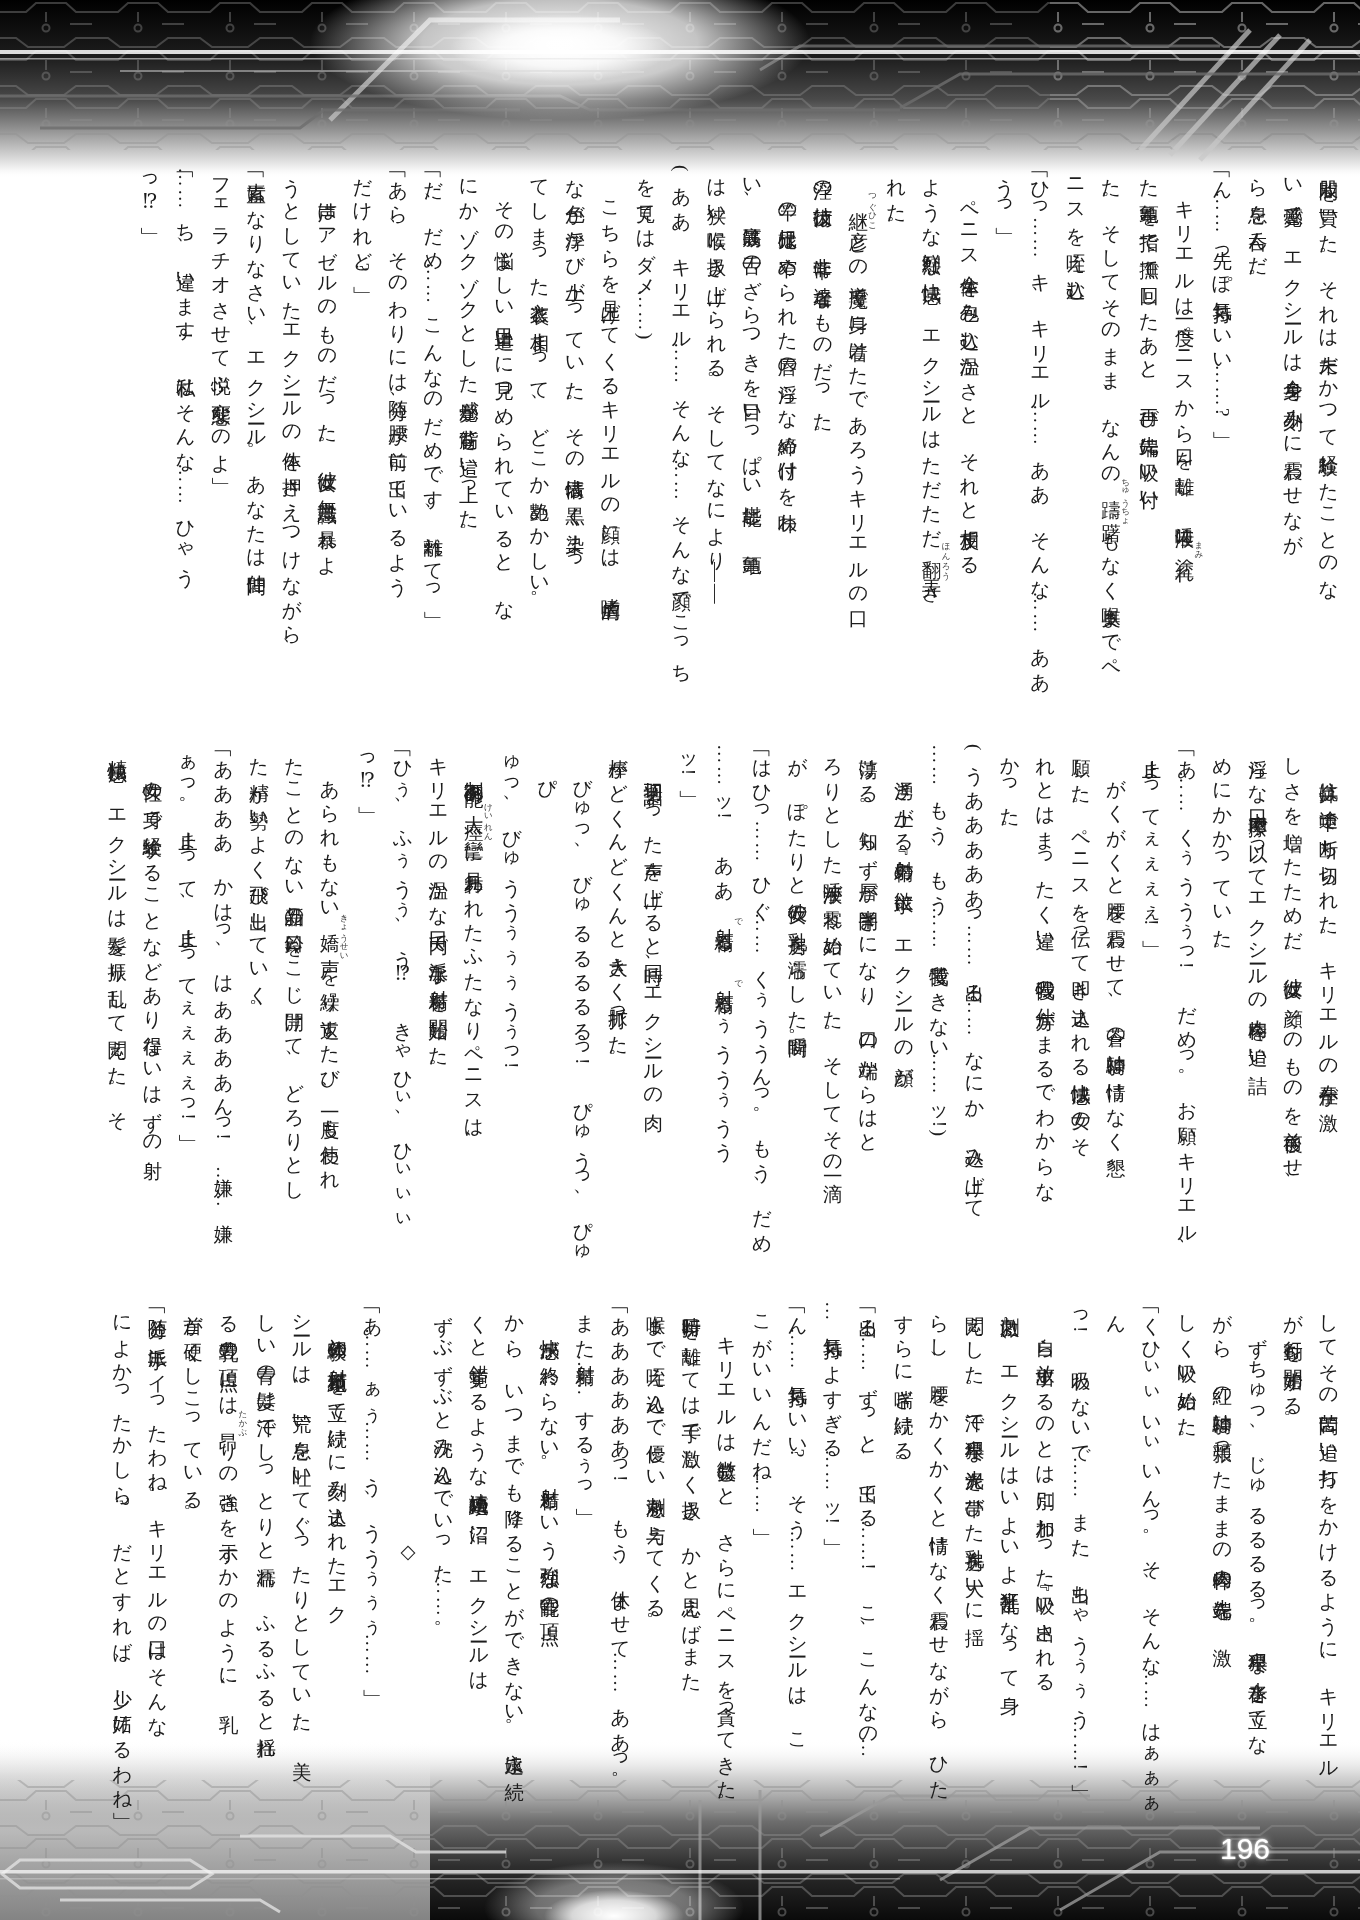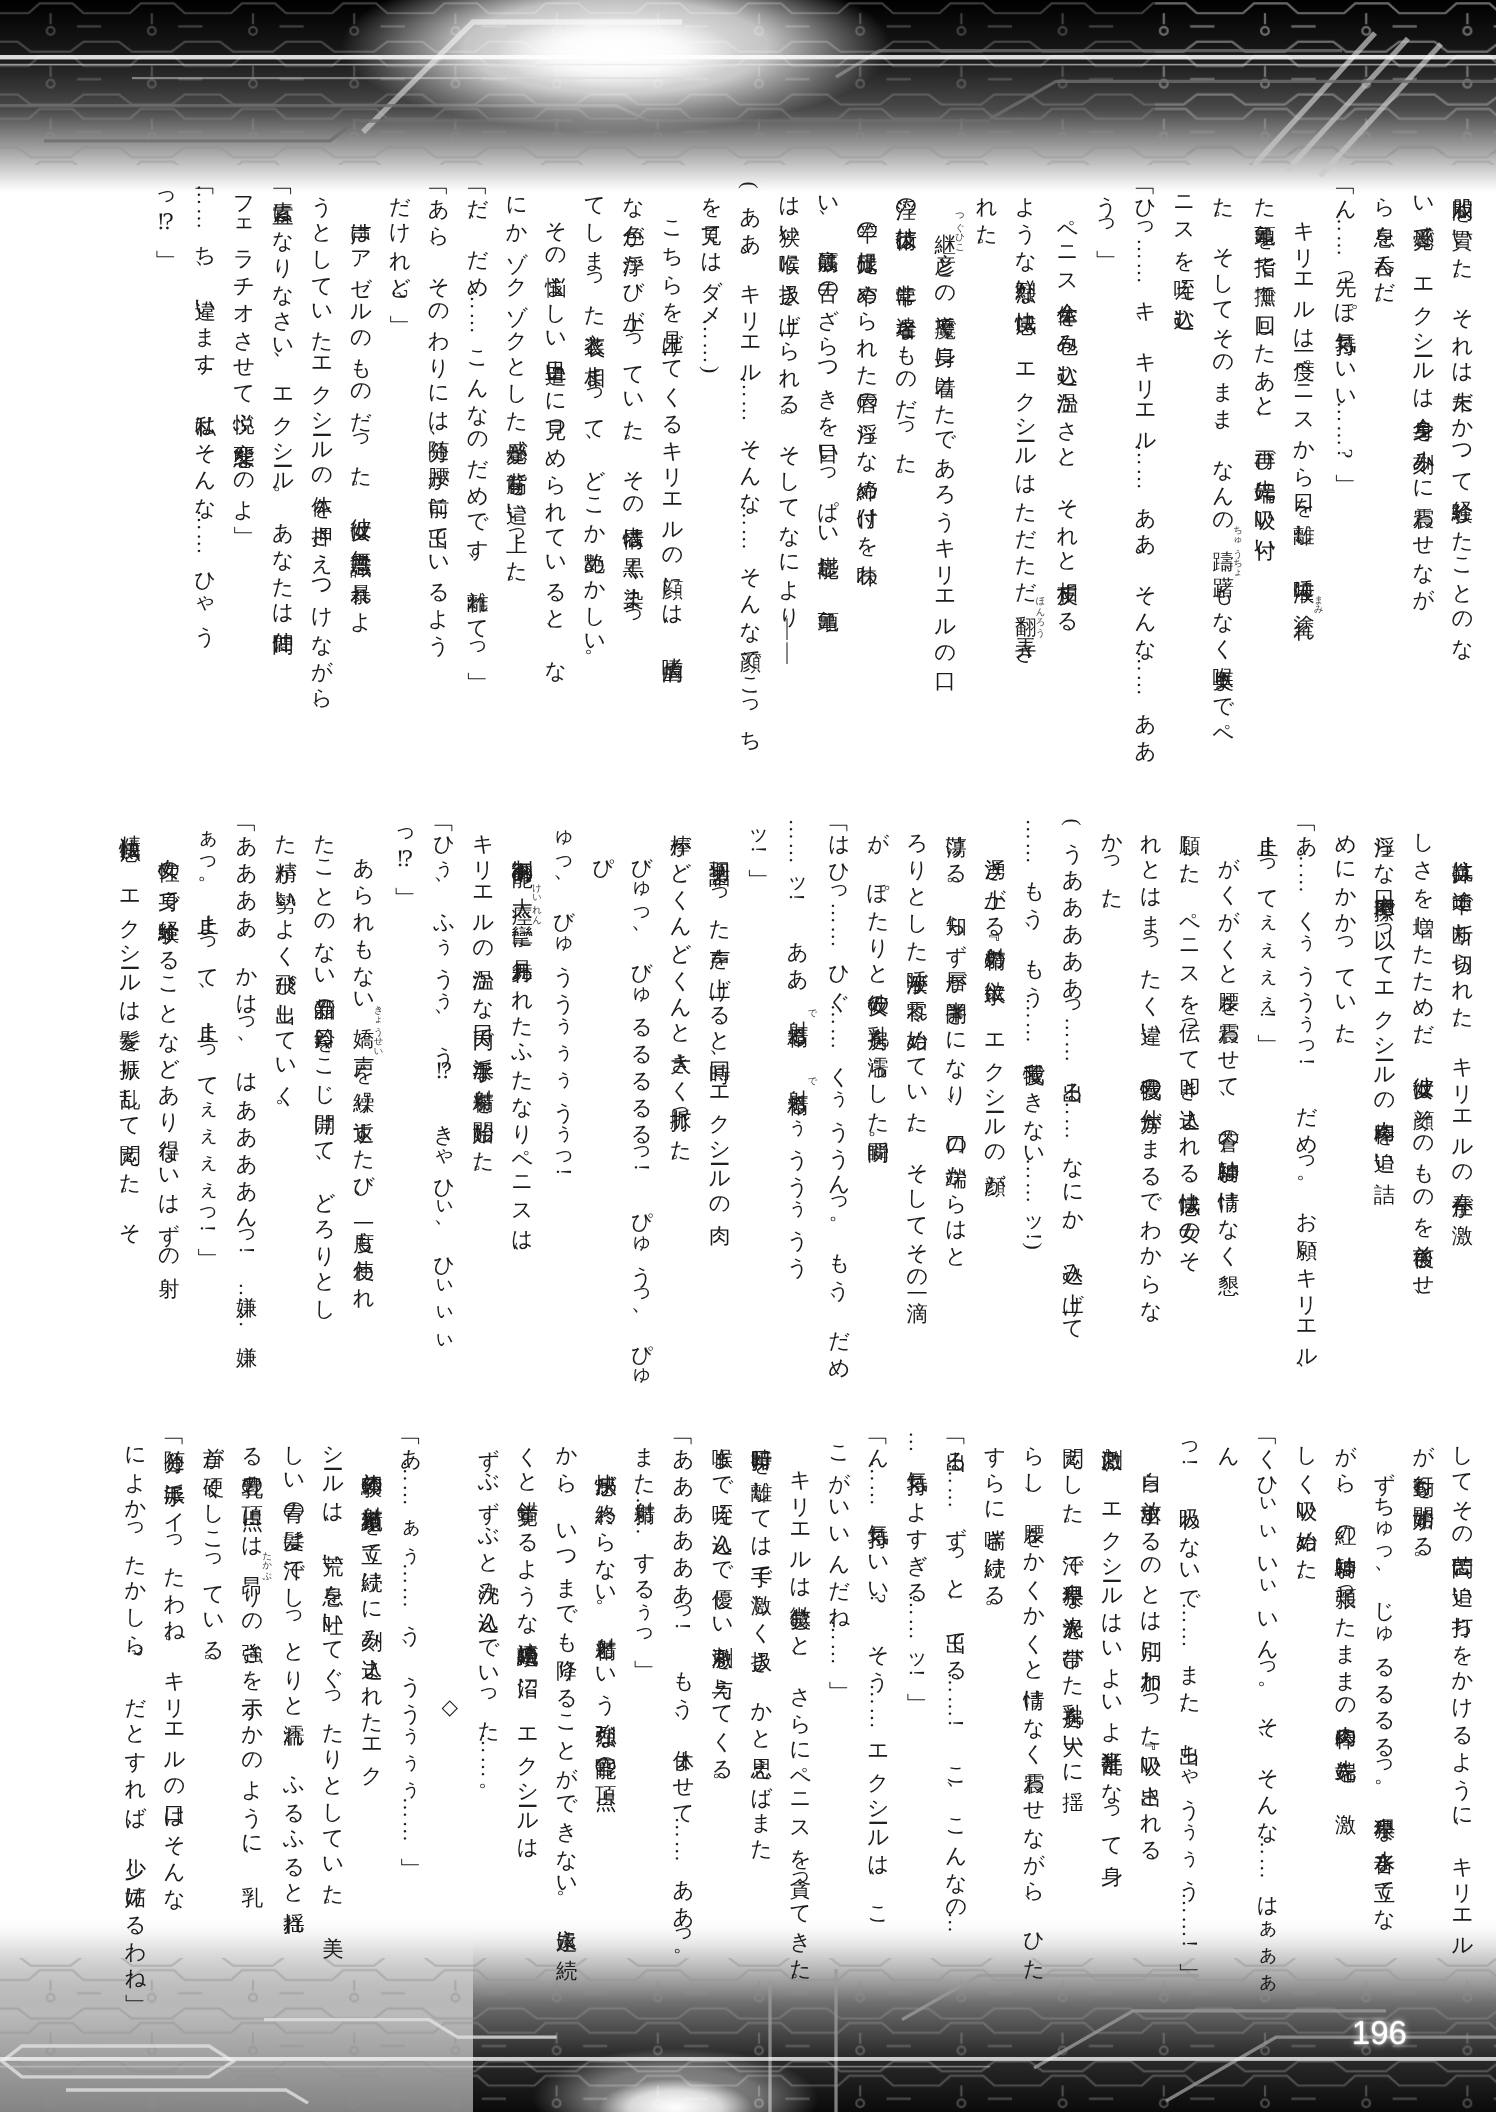--- a/index.html
+++ b/index.html
@@ -8,21 +8,21 @@
   
   .band{position:absolute;right:14px;writing-mode:vertical-rl;-webkit-writing-mode:vertical-rl;height:524px;z-index:2}
   .band p.col{margin:0;height:100%;line-height:35.4px;font-family:"Liberation Serif","DejaVu Serif",serif;
     font-size:19.5px;letter-spacing:2.2px;color:var(--ink,#1b1b1b);text-orientation:mixed}
   ruby{ruby-position:over}
   rt{font-size:8.5px;letter-spacing:0;opacity:.9}
   
   .border{position:absolute;left:0;width:1360px;z-index:1;display:block}
   .border.top{top:0;height:178px}
   .border.bottom{top:1740px;height:180px}
-  .page-number{position:absolute;left:1220px;top:1832px;width:68px;text-align:center;z-index:3;
+  .page-number{position:absolute;left:1220px;top:1832px;width:68px;z-index:3;
     font-family:"Liberation Sans","DejaVu Sans",sans-serif;font-size:30px;color:var(--pagenum,#ffffff);
     text-shadow:0 0 7px rgba(255,255,255,.85),0 0 2px rgba(255,255,255,.95)}
 </style>
 </head>
 <body>
 
 <div class="page">
 
   <svg class="border top" viewBox="0 0 1360 178" preserveAspectRatio="none" aria-hidden="true">
     <defs>

